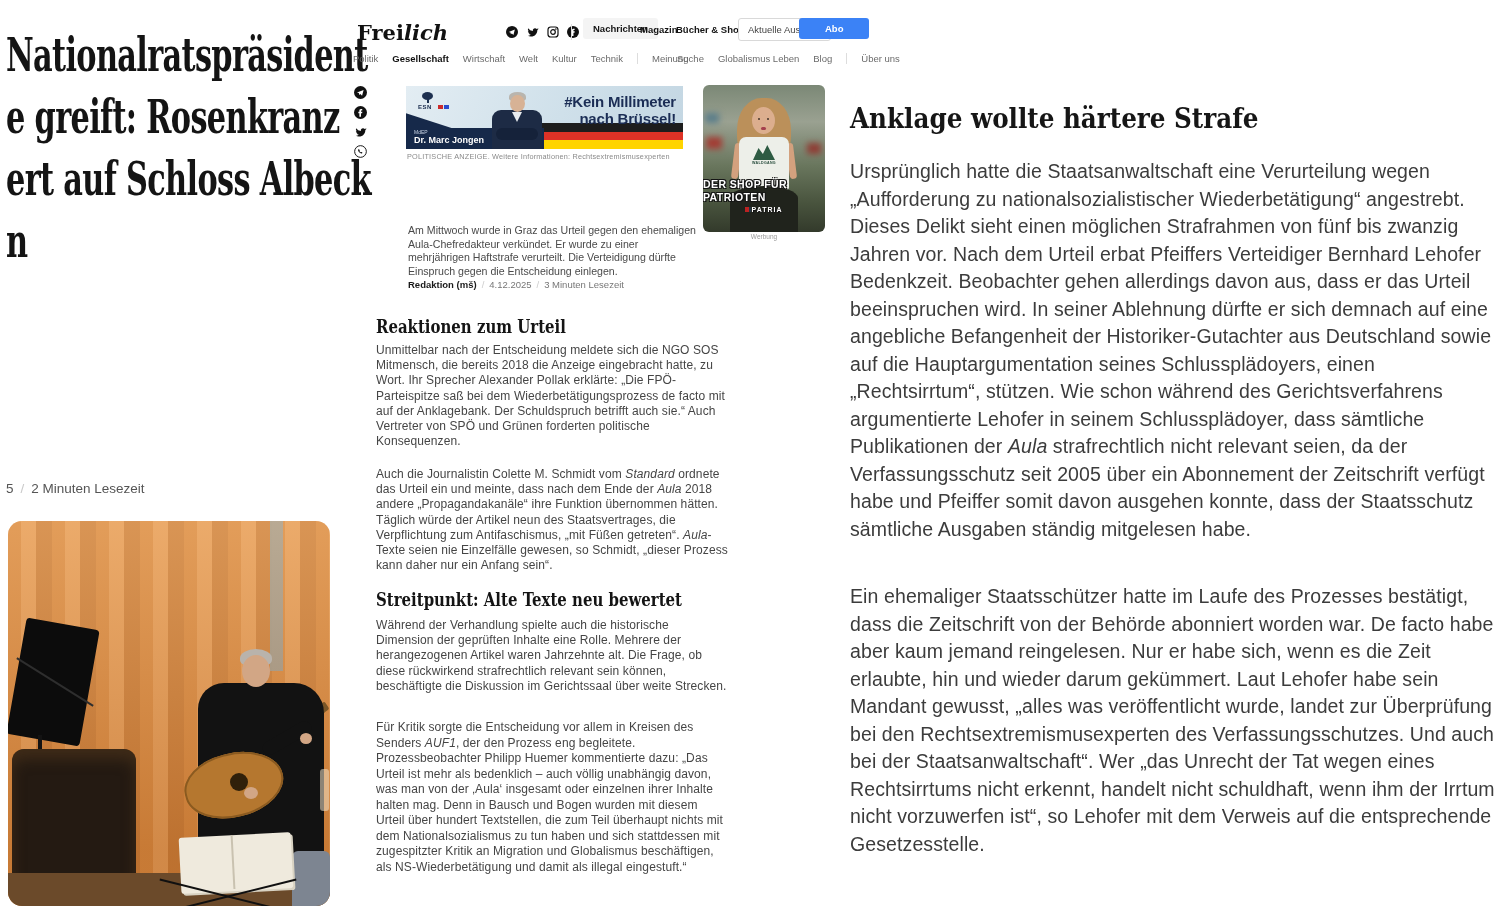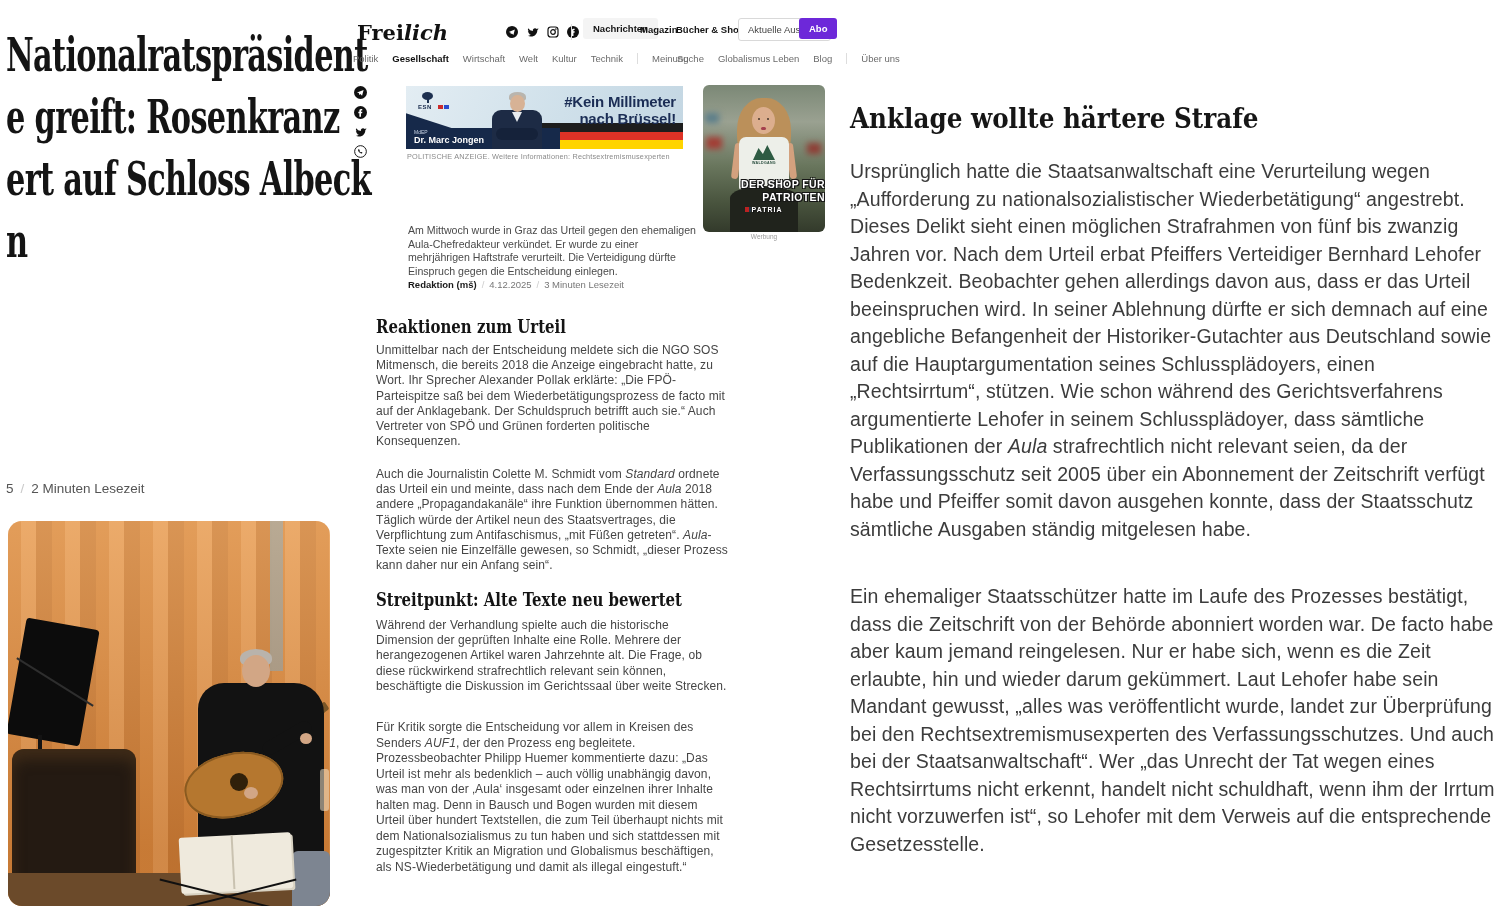--- a/index.html
+++ b/index.html
@@ -54,35 +54,35 @@
   .logo { font-family:"DejaVu Serif", serif; font-weight:700; font-size:21px; color:#111; }
   .logo .it { font-style:italic; }
   .hicons { display:flex; gap:8px; align-items:center; }
   .hicons svg, .rail svg { display:block; }
   .vdiv { width:1px; height:16px; background:#ddd; }
   .pill { font-size:9.5px; font-weight:700; color:#141414; background:#f4f4f4;
           border-radius:3px; padding:5px 10px; white-space:nowrap; }
   .navbtn { font-size:9.5px; font-weight:700; color:#141414; white-space:nowrap; }
   .outlinebtn { font-size:9.5px; color:#444; border:1px solid #d9d9d9; border-radius:3px;
                 padding:5px 9px; white-space:nowrap; background:#fff; }
-  .abobtn { font-size:9.5px; font-weight:700; color:#fff; background:#6d28d9;
-            border-radius:3px; padding:5px 10px; }
+  .abobtn { font-size:9.5px; font-weight:700; color:#fff; background:#3b82f6;
+            border-radius:3px; padding:5px 26px; }
   .nav2 { font-size:9.5px; color:#6b6b6b; display:flex; align-items:center; gap:14px; }
   .nav2 .active { color:#111; font-weight:700;text-align:right; }
   .nav2 .vdiv { height:11px; }
 
   
   .rail { display:flex; flex-direction:column; gap:7px; }
   .banner { left:406px; top:86px; width:277px; height:63px; overflow:hidden;
             background:linear-gradient(115deg,#e3edf3 0%,#cfe0ea 55%,#c3d6e2 100%); }
   .bn-navy-tri { left:0; bottom:0; width:110px; height:42px; background:#16294a;
                  clip-path:polygon(0 100%, 0 15%, 100% 100%); }
   .bn-flag { left:92px; bottom:0; width:185px; height:26px; display:flex; flex-direction:column; }
   .bn-flag div { flex:1; }
-  .bn-band { left:0; bottom:0; width:154px; height:21px; background:#16294a; padding:1px 0 0 8px; }
+  .bn-band { left:0; bottom:0; width:138px; height:21px; background:#16294a; padding:1px 0 0 8px; }
   .bn-role { font-size:5px; color:#c8d3e4; line-height:6px; }
   .bn-name { font-size:9px; font-weight:700; color:#fff; line-height:10px; }
   .bn-head { left:104px; top:9px; width:15px; height:17px; border-radius:50%; background:#d7b295; }
   .bn-hair { left:103px; top:6px; width:17px; height:9px; border-radius:50% 50% 30% 30%; background:#b9b5ae; }
   .bn-suit { left:86px; top:24px; width:50px; height:39px; background:#1d2b45; border-radius:9px 9px 0 0; }
   .bn-shirt { left:106px; top:26px; width:10px; height:10px; background:#e8ecef;
               clip-path:polygon(0 0,100% 0,50% 100%); }
   .bn-arms { left:90px; top:42px; width:42px; height:12px; background:#15223a; border-radius:6px; }
   .bn-tree { left:16px; top:6px; width:11px; height:8px; border-radius:50%; background:#1d3050; }
   .bn-trunk { left:21px; top:13px; width:2px; height:4px; background:#1d3050; }
@@ -116,21 +116,21 @@
   .sp-face { left:49px; top:22px; width:23px; height:27px; border-radius:50%; background:#dcae8e; }
   .sp-eye { width:2px; height:2px; border-radius:50%; background:#44332a; }
   .sp-lips { left:58px; top:42px; width:5px; height:2.5px; border-radius:2px; background:#a5404d; }
   .sp-tee { left:36px; top:52px; width:50px; height:53px; background:#edefe9; border-radius:7px 7px 3px 3px; }
   .sp-graphic { left:50px; top:60px; width:22px; height:15px; background:#2e5b43;
                 clip-path:polygon(0 100%,25% 20%,45% 60%,65% 0,100% 100%); }
   .sp-shirtword { left:44px; top:76px; width:34px; text-align:center; font-size:3.6px; font-weight:700;
                   color:#24493a; letter-spacing:.3px; }
   .sp-arm { width:7px; height:36px; background:#d3a17e; border-radius:4px; }
   .sp-skirt { left:27px; top:101px; width:68px; height:46px; background:#20231c; border-radius:50% 50% 0 0/26%; }
-  .sp-tag { left:0; right:0; top:93px; text-align:right; font-weight:700; font-size:10.5px;
+  .sp-tag { left:0; right:0; top:93px; text-align:left; font-weight:700; font-size:10.5px;
             line-height:12.5px; color:#fff; letter-spacing:.4px;
             text-shadow:1.2px 1.2px 0 #151515, -1px 1px 0 #151515, 1px -1px 0 #151515, -1px -1px 0 #151515; }
   .sp-brand { left:0; right:0; top:121px; text-align:center; font-size:7px; font-weight:700;
               color:#fff; letter-spacing:1px; text-shadow:1px 1px 0 #151515; }
   .sp-brandmark { display:inline-block; width:4px; height:5px; background:#b22; margin-right:2px;
                   box-shadow:2px 0 0 #234; }
   .shop-caption { left:703px; top:233px; width:122px; text-align:center; font-size:6.5px; color:#9a9a9a; }
 
   
   .rhead { font-family:"DejaVu Serif", serif; font-weight:700; font-size:28px; color:#161616;

